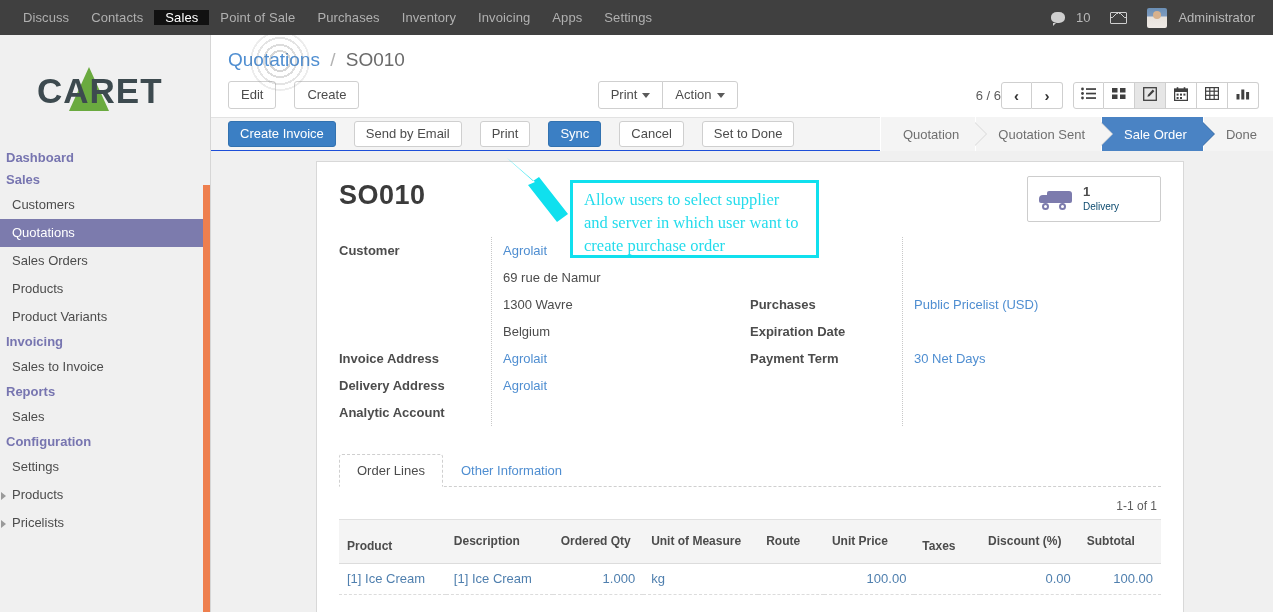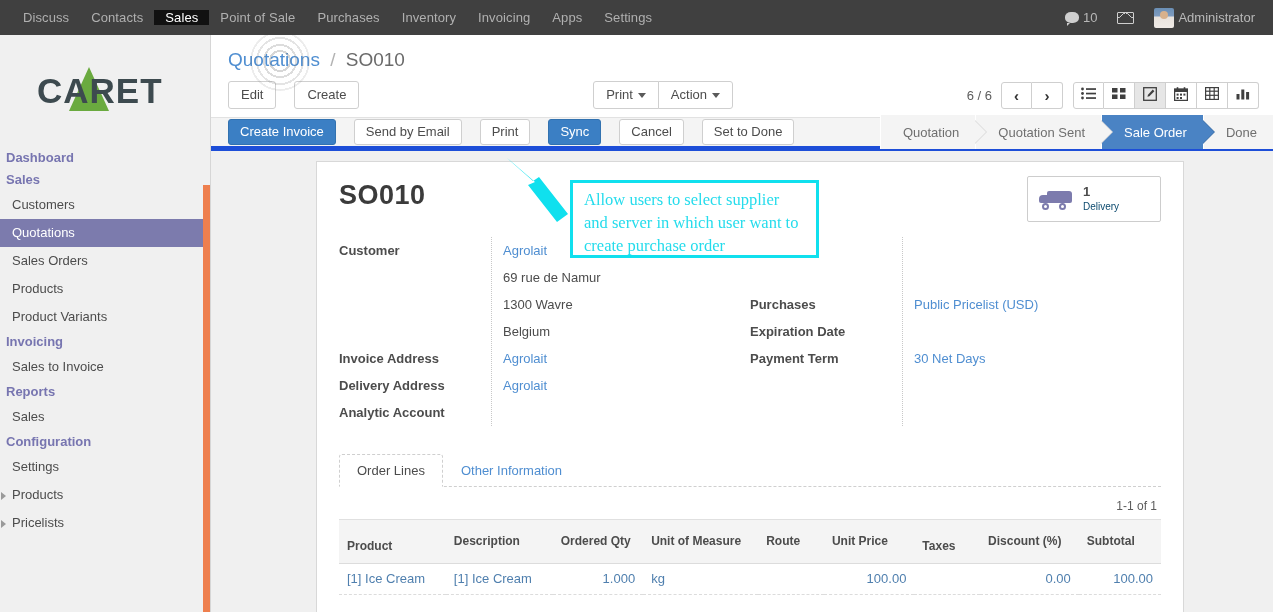--- a/index.html
+++ b/index.html
@@ -23,21 +23,21 @@
   #topbar .menu-list { display: flex; align-items: stretch; margin-left: 12px; }
   #topbar .menu-item {
     display: flex; align-items: center; padding: 0 11px;
     color: #b0b0b0; font-size: 13px; letter-spacing: .1px;
     cursor: pointer; white-space: nowrap;
   }
   #topbar .menu-item.active { background: #111111; color: #ffffff; }
   #topbar .spacer { flex: 1 1 auto; }
   #topbar .sys-right { display: flex; align-items: center; padding-right: 8px; gap: 0; }
   #topbar .sys-item {
-    display: flex; align-items: center; gap: 4px;
+    display: flex; align-items: center; gap: 11px;
     padding: 0 10px; color: #b8b8b8; font-size: 13px; cursor: pointer; height: 35px;
   }
   .bubble-icon { display:inline-block; width:14px; height:11px; background:#cfcfcf; border-radius:6px/5px; position:relative; }
   .bubble-icon:after { content:""; position:absolute; left:2px; bottom:-3px; border-left:3px solid #cfcfcf; border-bottom:3px solid transparent; border-top:0; }
   .env-icon { display:inline-block; width:17px; height:12px; border:1.5px solid #cfcfcf; border-radius:1px; position:relative; }
   .env-icon:before { content:""; position:absolute; left:-1px; top:-1px; width:17px; height:12px;
     background: linear-gradient(to bottom right, transparent 46%, #cfcfcf 47%, #cfcfcf 53%, transparent 54%),
                 linear-gradient(to bottom left,  transparent 46%, #cfcfcf 47%, #cfcfcf 53%, transparent 54%);
     background-size: 9px 7px, 9px 7px; background-repeat:no-repeat; background-position: 0 0, 100% 0; }
   .avatar-img {
@@ -116,37 +116,37 @@
     font-size: 13px; color: #4c4c4c; padding: 5px 12px; cursor: pointer;
     line-height: 16px; white-space: nowrap; font-family: "Liberation Sans", sans-serif;
   }
   .btn + .btn { margin-left: 18px; }
   .btn.primary { background: #3b7fc4; border-color: #3272b0; color: #ffffff; }
   .caret-dn { display:inline-block; width:0;height:0; margin-left:5px; vertical-align:middle;
     border-left:4px solid transparent; border-right:4px solid transparent; border-top:5px solid #5a5a5a; }
 
   .cp-mid { flex: 1 1 auto; display: flex; justify-content: center; }
   .cp-right { display: flex; align-items: center; gap: 0; }
-  .pager-count { font-size: 13px; color: #5c5c5c; margin-right: 9px; }
+  .pager-count { font-size: 13px; color: #5c5c5c; }
   .btn-group { display: flex; }
   .btn-group .gbtn {
     background: #ffffff; border: 1px solid #cfcfcf; border-left-width: 0;
     width: 31px; height: 27px; display: flex; align-items: center; justify-content: center;
     cursor: pointer; color: #3f3f3f;
   }
   .btn-group .gbtn:first-child { border-left-width: 1px; border-radius: 3px 0 0 3px; }
   .btn-group .gbtn:last-child { border-radius: 0 3px 3px 0; }
   .btn-group .gbtn.active { background: #e6e6e6; }
   .btn-group + .btn-group { margin-left: 10px; }
   .arr { font-size: 15px; font-weight: bold; color: #333; line-height: 1; }
 
   
   #statusbar-row {
     display: flex; align-items: center; background: #f4f4f4;
-    border-top: 1px solid #e2e2e2; border-bottom: 5px solid #1d4ed8;
+    border-top: 1px solid #e2e2e2; border-bottom: 1px solid #1d4ed8;
     height: 34px; padding-left: 17px; padding-right: 0;
   }
   #statusbar-row .btn { padding: 4px 11px; }
   .status-spacer { flex: 1 1 auto; }
   .status-steps { display: flex; align-items: stretch; height: 34px; }
   .step {
     position: relative; display: flex; align-items: center;
     padding: 0 16px 0 22px; font-size: 13px; color: #6f6f6f;
     background: #f4f4f4; border-left: 1px solid #ffffff;
   }

